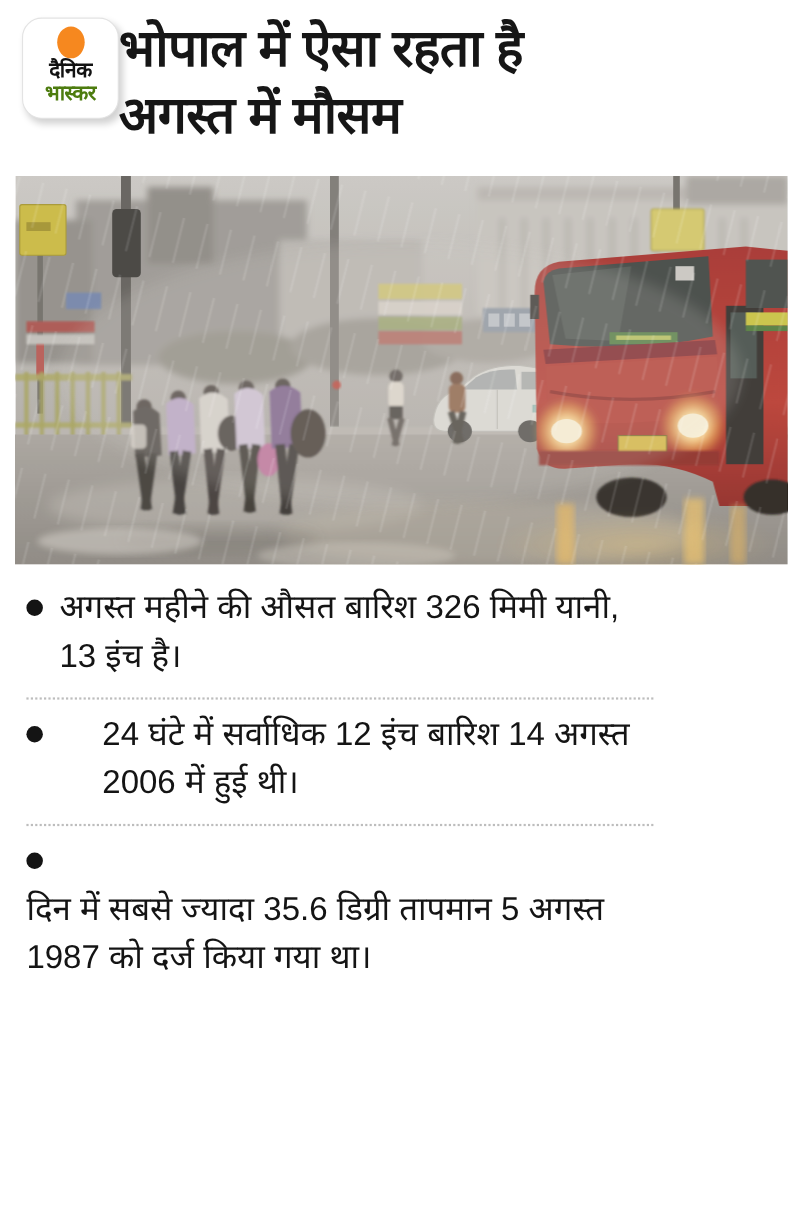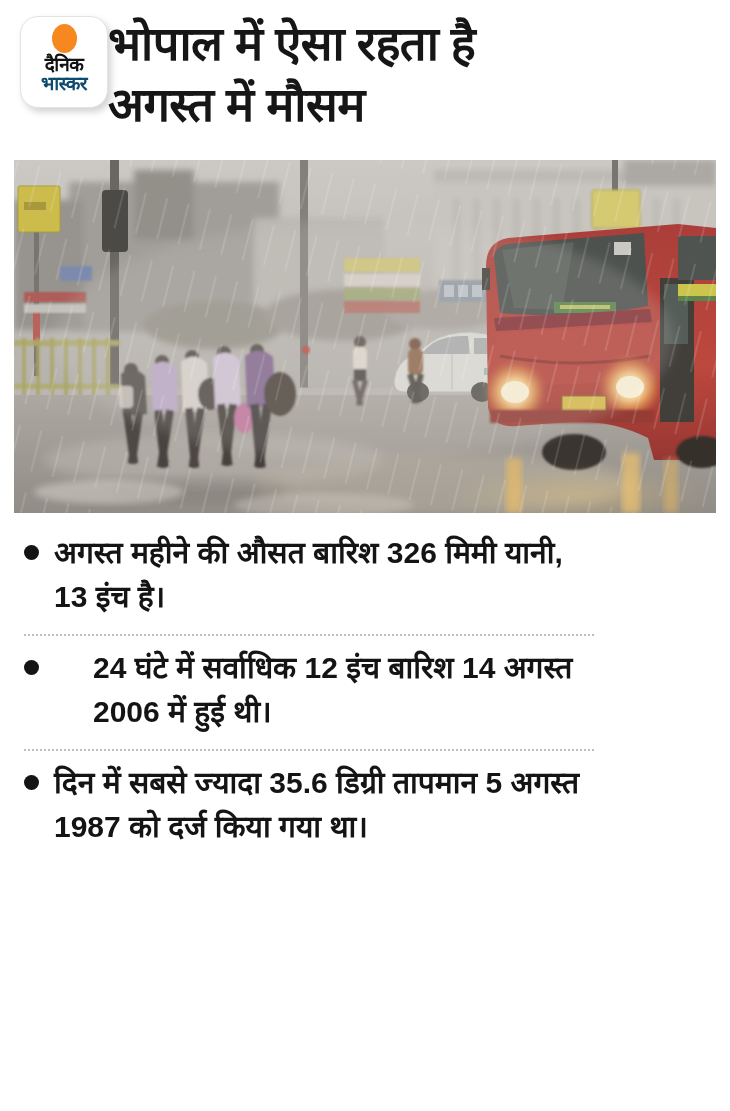--- a/index.html
+++ b/index.html
@@ -40,41 +40,41 @@
   .photo { margin: 0 0 0 14px; width: 702px; height: 353px; display: block; }
   .photo svg { display: block; }
 
   
   .bullets { list-style: none; margin: 0; padding: 8px 18px 0 24px; }
   .bullet-item {
     display: flex; gap: 15px;
     padding: 10px 0 15px 0;
     border-bottom: 2px dotted #bdbdbd;
   }
-  .bullet-item:last-child { border-bottom: none; }
+  .bullet-item:last-child { border-bottom: none; flex-direction: column; }
   .dot {
     flex: 0 0 auto;
     width: 15px; height: 15px; border-radius: 50%;
     margin-top: 14px;
   }
   .bullet-text {
     margin: 0;
-    font-size: 30px; line-height: 44px; font-weight: 700;
+    font-size: 30px; line-height: 44px; font-weight: 400;
   }
 </style>
 </head>
 <body>
 
 <div class="page">
 
   <header class="header">
     <div class="logo">
       <span class="logo-sun" id="logoSun" style="background: rgb(246, 136, 31);"></span>
       <span class="logo-line" id="logoL1" style="color: rgb(18, 18, 18);">दैनिक</span>
-      <span class="logo-line" id="logoL2" style="color: #0c4a6e; font-family: Liberation Mono, monospace;">भास्कर</span>
+      <span class="logo-line" id="logoL2" style="color: #4d7c0f;">भास्कर</span>
     </div>
     <h1 class="headline" id="headline" style="color: rgb(22, 22, 22);">
       <span>भोपाल में ऐसा रहता है</span>
       <span>अगस्त में मौसम</span>
     </h1>
   </header>
 
   <figure class="photo">
     <svg width="702" height="353" viewBox="0 0 702 353" xmlns="http://www.w3.org/2000/svg">
       <defs>

